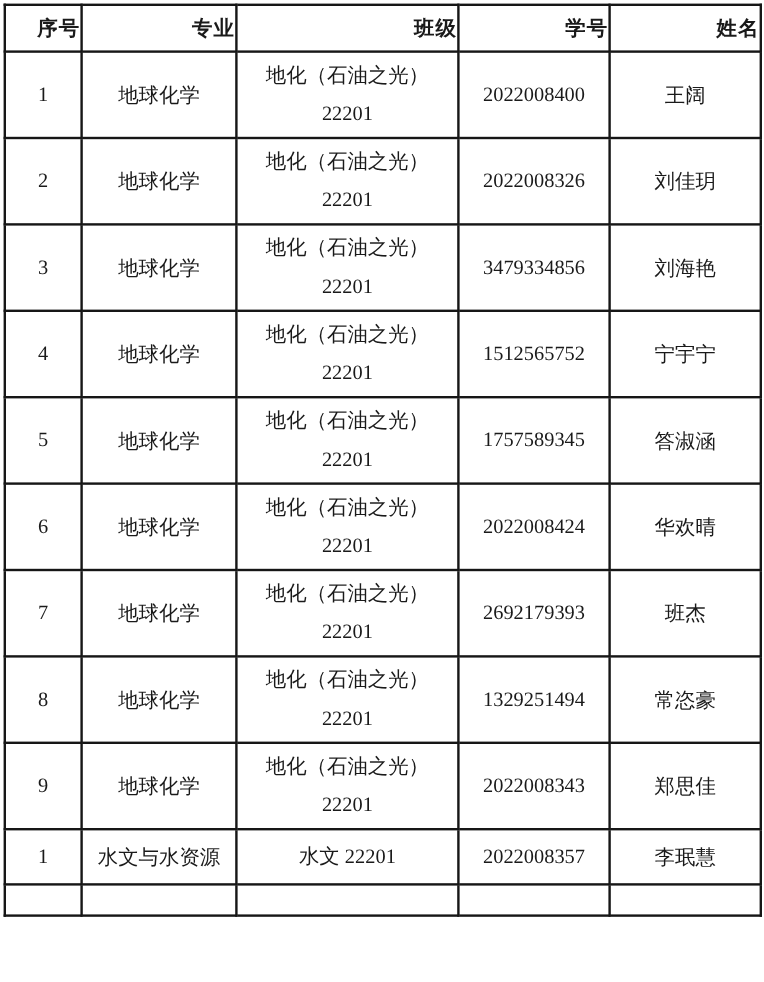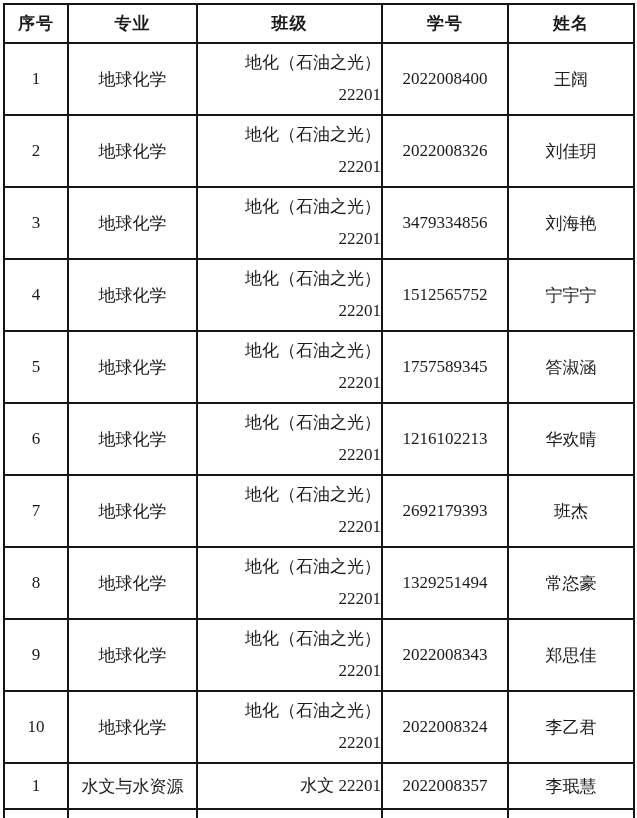--- a/index.html
+++ b/index.html
@@ -25,31 +25,31 @@
     text-align: center;
     vertical-align: middle;
     padding: 0;
     overflow: hidden;
   }
   th {
     height: 37px;
     font-size: 17px;
     font-weight: bold;
     letter-spacing: 1px;
+    text-align: right;
   }
   td {
     font-size: 17px;
   }
   tbody tr[data-name="table-row"] { height: 72px; }
   tbody tr[data-name="table-row-single"] { height: 46px; }
   tbody tr[data-name="clipped-row"] { height: 26px; }
   td[data-name="class-cell"] {
     white-space: pre-line;
     line-height: 32px;
-    text-align: right;
   }
   col.c-seq   { width: 64px; }
   col.c-major { width: 129px; }
   col.c-class { width: 185px; }
   col.c-id    { width: 126px; }
   col.c-name  { width: 126px; }
 </style>
 </head>
 <body>
 
@@ -109,21 +109,21 @@
       <td data-name="class-cell">地化（石油之光）
 22201</td>
       <td data-name="student-id-cell">1757589345</td>
       <td data-name="name-cell">答淑涵</td>
     </tr>
     <tr data-name="table-row">
       <td data-name="seq-cell">6</td>
       <td data-name="major-cell">地球化学</td>
       <td data-name="class-cell">地化（石油之光）
 22201</td>
-      <td data-name="student-id-cell">1216102213</td>
+      <td data-name="student-id-cell">2022008424</td>
       <td data-name="name-cell">华欢晴</td>
     </tr>
     <tr data-name="table-row">
       <td data-name="seq-cell">7</td>
       <td data-name="major-cell">地球化学</td>
       <td data-name="class-cell">地化（石油之光）
 22201</td>
       <td data-name="student-id-cell">2692179393</td>
       <td data-name="name-cell">班杰</td>
     </tr>
@@ -136,28 +136,20 @@
       <td data-name="name-cell">常恣豪</td>
     </tr>
     <tr data-name="table-row">
       <td data-name="seq-cell">9</td>
       <td data-name="major-cell">地球化学</td>
       <td data-name="class-cell">地化（石油之光）
 22201</td>
       <td data-name="student-id-cell">2022008343</td>
       <td data-name="name-cell">郑思佳</td>
     </tr>
-    <tr data-name="table-row">
-      <td data-name="seq-cell">10</td>
-      <td data-name="major-cell">地球化学</td>
-      <td data-name="class-cell">地化（石油之光）
-22201</td>
-      <td data-name="student-id-cell">2022008324</td>
-      <td data-name="name-cell">李乙君</td>
-    </tr>
     <tr data-name="table-row-single">
       <td data-name="seq-cell">1</td>
       <td data-name="major-cell">水文与水资源</td>
       <td data-name="class-cell">水文 22201</td>
       <td data-name="student-id-cell">2022008357</td>
       <td data-name="name-cell">李珉慧</td>
     </tr>
     <tr data-name="clipped-row">
       <td data-name="seq-cell"></td>
       <td data-name="major-cell"></td>

